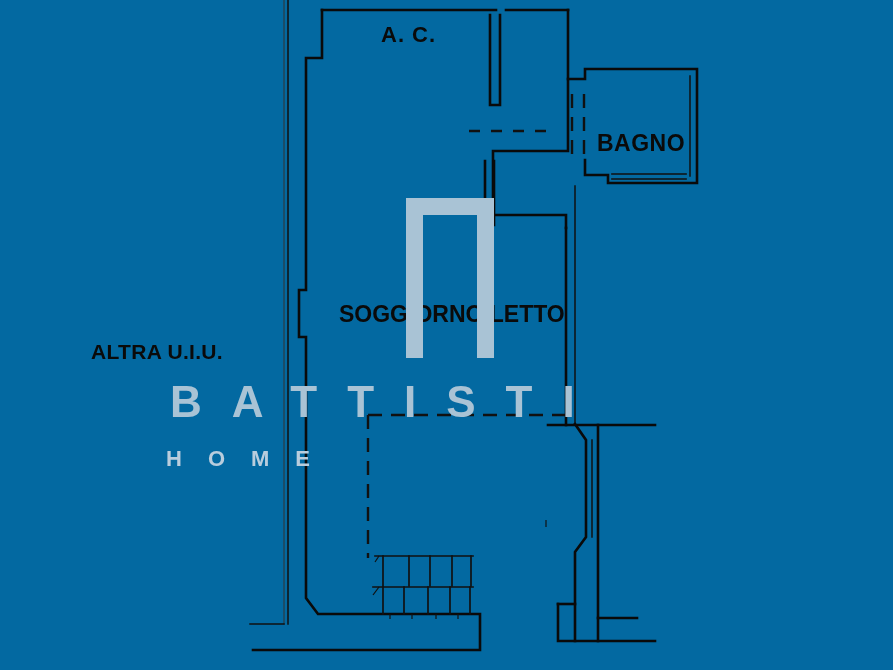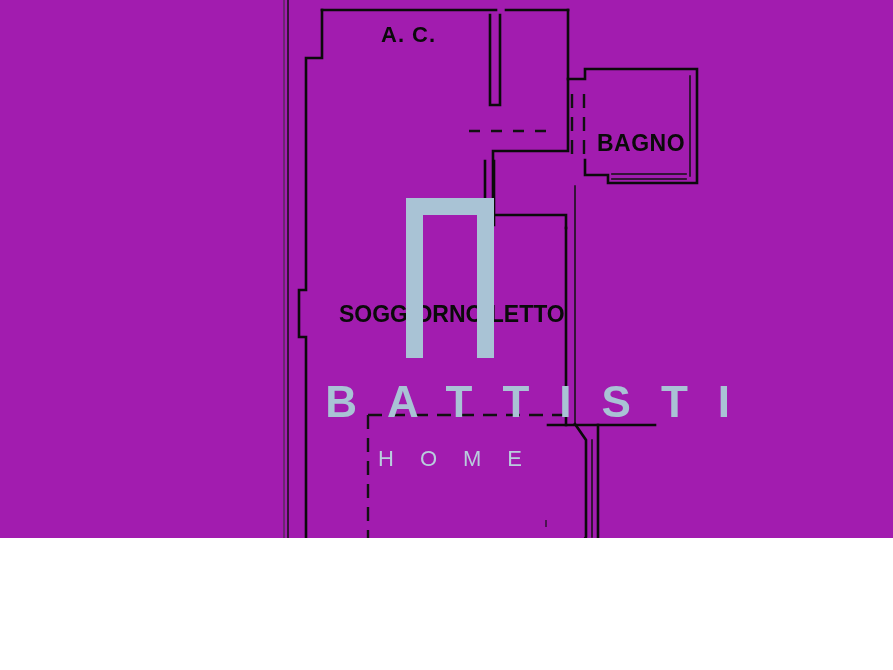--- a/index.html
+++ b/index.html
@@ -7,22 +7,22 @@
     margin: 0;
     padding: 0;
     background: #ffffff;
   }
   body {
     font-family: "Liberation Sans", sans-serif;
   }
   #plan-root {
     position: relative;
     width: 893px;
-    height: 538px;
-    background: #a21caf;
+    height: 670px;
+    background: #0369a1;
     overflow: hidden;
   }
   #floorplan-svg {
     position: absolute;
     left: 0;
     top: 0;
     width: 893px;
     height: 670px;
     display: block;
   }
@@ -66,38 +66,38 @@
   #wm-logo .arch {
     fill: none;
     stroke: #a9c3d5;
     stroke-width: 17;
   }
   #wm-brand {
     position: absolute;
     left: 140px;
     top: 380px;
     width: 620px;
-    text-align: right;
+    text-align: left;
     color: #a9c3d5;
     font-family: "Liberation Sans", sans-serif;
     font-weight: 700;
     font-size: 44px;
     letter-spacing: 30px;
     text-indent: 30px;
     line-height: 1;
   }
   #wm-sub {
     position: absolute;
     left: 140px;
     top: 448px;
     width: 620px;
-    text-align: center;
+    text-align: left;
     color: #b9cddd;
     font-family: "Liberation Sans", sans-serif;
-    font-weight: 400;
+    font-weight: 700;
     font-size: 22px;
     letter-spacing: 26px;
     text-indent: 26px;
     line-height: 1;
   }
 </style>
 </head>
 <body>
 
 <div id="plan-root">
@@ -205,20 +205,21 @@
     </g>
 
   </svg>
 
   <div class="room-label" id="label-ac">A. C.</div>
 
   <div class="room-label" id="label-bagno">BAGNO</div>
 
   <div class="room-label" id="label-soggiorno">SOGGIORNO/LETTO</div>
 
+  <div class="room-label" id="label-altra">ALTRA U.I.U.</div>
 
   <div id="watermark">
     <svg id="wm-logo" viewBox="0 0 88 160">
       <path class="arch" d="M 8.5 160 L 8.5 8.5 L 79.5 8.5 L 79.5 160"></path>
     </svg>
     <div id="wm-brand">BATTISTI</div>
     <div id="wm-sub">HOME</div>
   </div>
 
 </div>

